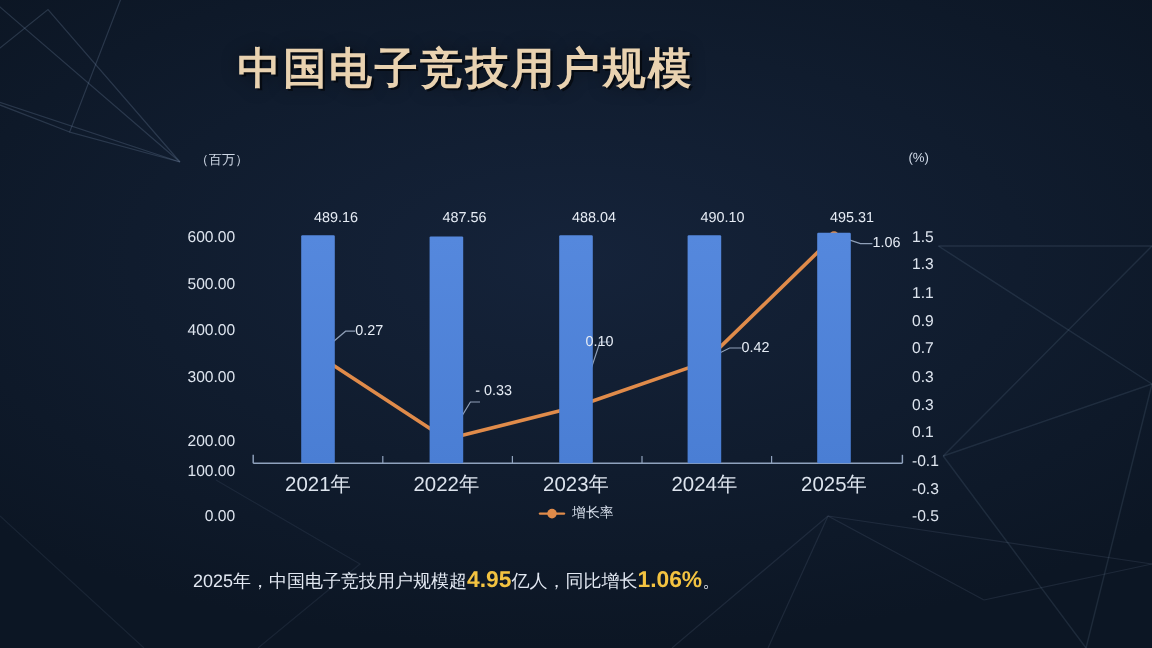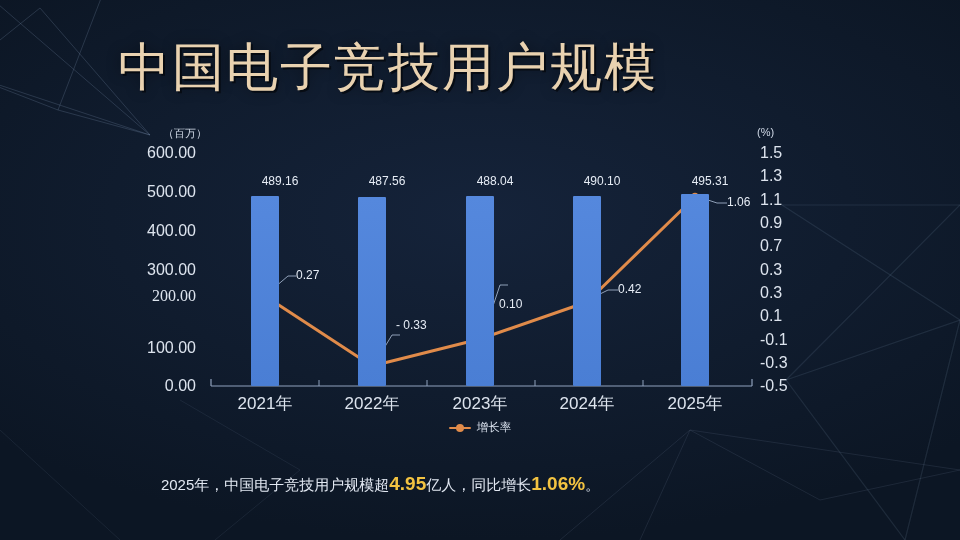--- a/index.html
+++ b/index.html
@@ -14,34 +14,34 @@
       radial-gradient(ellipse 70% 60% at 50% 40%, #15233a 0%, #101c2e 55%, #0c1624 100%);
     overflow:hidden;
   }
   
   #bg-net { position:absolute; inset:0; width:960px; height:540px; pointer-events:none; }
 
   
   #title {
     position:absolute; top:33px; left:0; width:776px;
     text-align:center;
-    font-size:52px; font-weight:normal; letter-spacing:2px;
+    font-size:36px; font-weight:bold; letter-spacing:2px;
     color:#e9d2b0;
     text-shadow:2px 2px 0 rgba(0,0,0,.55), 0 0 14px rgba(0,0,0,.45);
     white-space:nowrap;
   }
 
   
   #chart { position:absolute; left:0; top:0; width:960px; height:540px; }
   .axis-unit {
     position:absolute; font-size:11px; color:#cfd8e6; white-space:nowrap;
   }
   .ytick {
-    position:absolute; font-size:16px; color:#dde4ee;
-    white-space:nowrap; transform:translateY(-50%);
+    position:absolute; font-size:13px; color:#dde4ee;
+    white-space:nowrap; transform:translateY(-50%);margin-top:44px;
   }
   .ytick.left  { right:764px; text-align:right; }
   .ytick.right { left:760px;  text-align:left;  }
 
   .xtick {
     position:absolute; top:392px; font-size:17px; color:#dde4ee;
     transform:translateX(-50%); white-space:nowrap;
   }
 
   .bar {
@@ -147,21 +147,21 @@
     </svg>
 
     <div class="axis-unit" style="left:163px; top:126px;">（百万）</div>
 
     <div class="axis-unit" style="left:757px; top:126px;">(%)</div>
 
     <div class="ytick left" style="top:153px;">600.00</div>
     <div class="ytick left" style="top:192px;">500.00</div>
     <div class="ytick left" style="top:231px;">400.00</div>
     <div class="ytick left" style="top:270px;">300.00</div>
-    <div class="ytick left" style="top:296px;font-family:Liberation Serif, serif;">200.00</div>
+    <div class="ytick left" style="top:323px;">200.00</div>
     <div class="ytick left" style="top:348px;">100.00</div>
     <div class="ytick left" style="top:386px;">0.00</div>
 
     <div class="ytick right" style="top:153px;">1.5</div>
     <div class="ytick right" style="top:176px;">1.3</div>
     <div class="ytick right" style="top:200px;">1.1</div>
     <div class="ytick right" style="top:223px;">0.9</div>
     <div class="ytick right" style="top:246px;">0.7</div>
     <div class="ytick right" style="top:270px;">0.3</div>
     <div class="ytick right" style="top:293px;">0.3</div>
@@ -177,21 +177,21 @@
     <div class="bar" style="left:681px; top:194px; width:28px; height:192px;"></div>
 
     <div class="bar-label" style="left:265px; top:174px;">489.16</div>
     <div class="bar-label" style="left:372px; top:174px;">487.56</div>
     <div class="bar-label" style="left:480px; top:174px;">488.04</div>
     <div class="bar-label" style="left:587px; top:174px;">490.10</div>
     <div class="bar-label" style="left:695px; top:174px;">495.31</div>
 
     <div class="line-label" style="left:296px; top:268px;">0.27</div>
     <div class="line-label" style="left:396px; top:318px;">- 0.33</div>
-    <div class="line-label" style="left:499px; top:277px;margin-top:20px;">0.10</div>
+    <div class="line-label" style="left:488px; top:277px;">0.10</div>
     <div class="line-label" style="left:618px; top:282px;">0.42</div>
     <div class="line-label" style="left:727px; top:195px;">1.06</div>
 
     <div class="xtick" style="left:265px;">2021年</div>
     <div class="xtick" style="left:372px;">2022年</div>
     <div class="xtick" style="left:480px;">2023年</div>
     <div class="xtick" style="left:587px;">2024年</div>
     <div class="xtick" style="left:695px;">2025年</div>
   </div>
 

